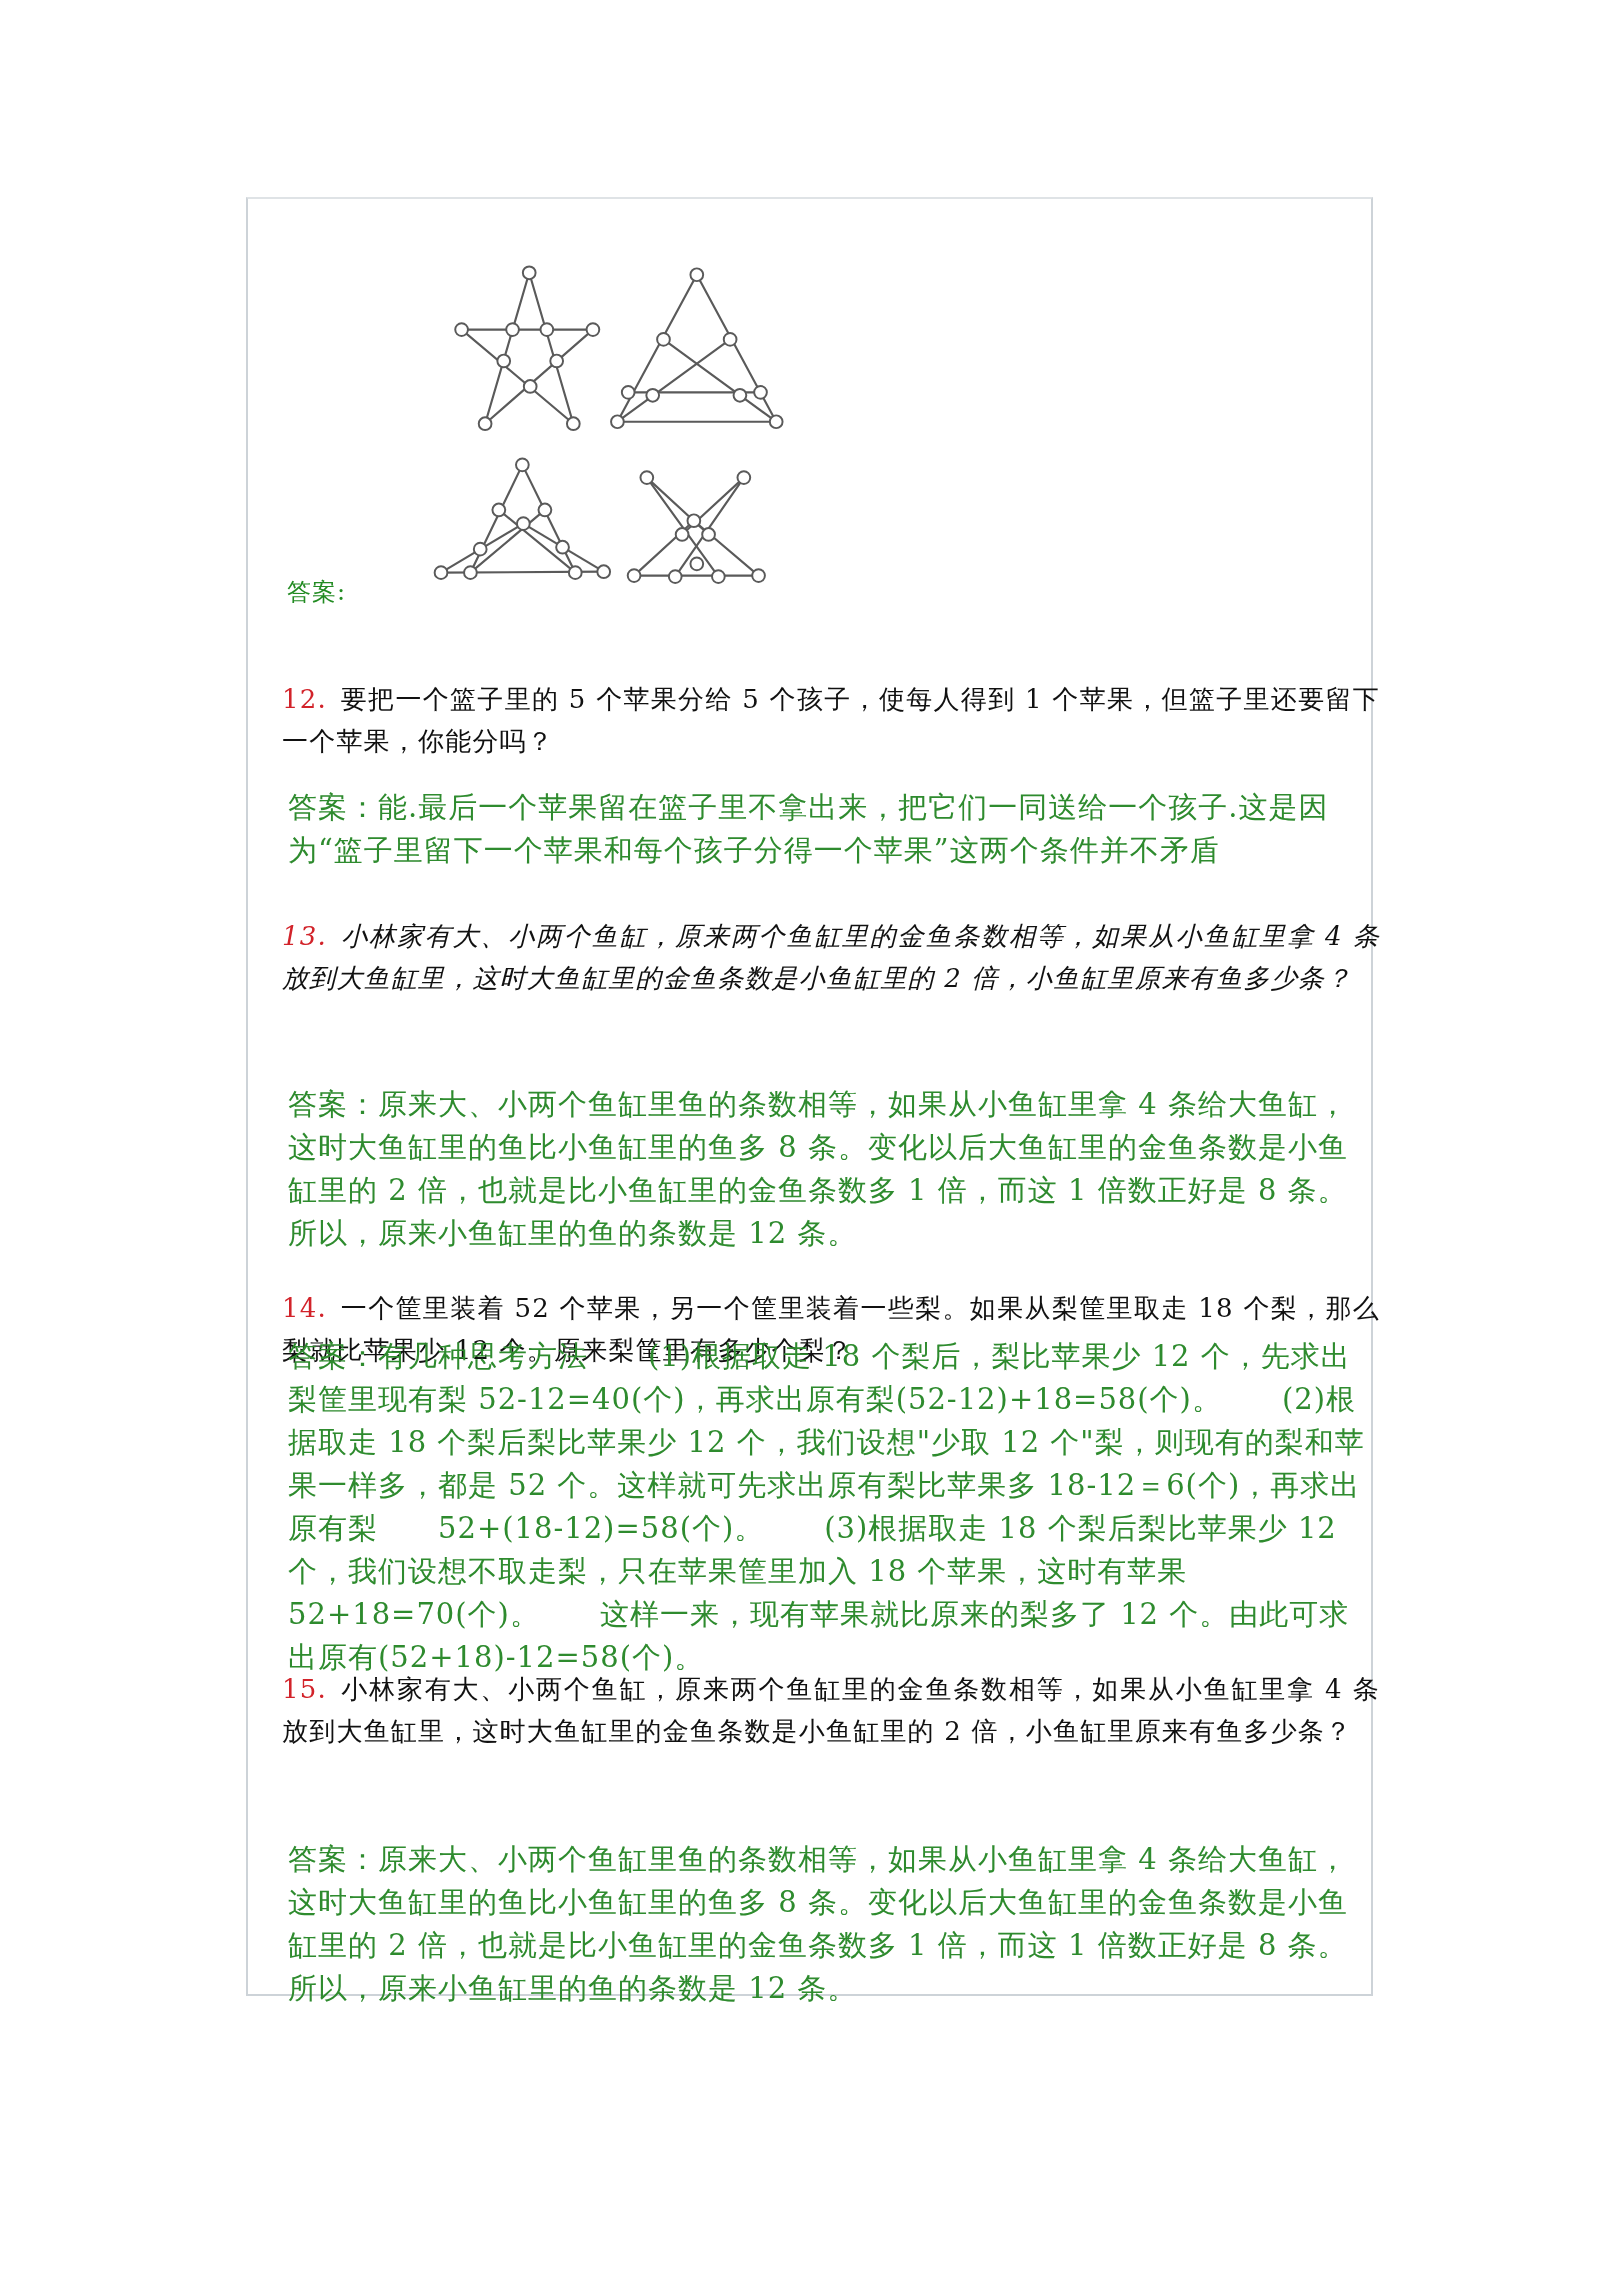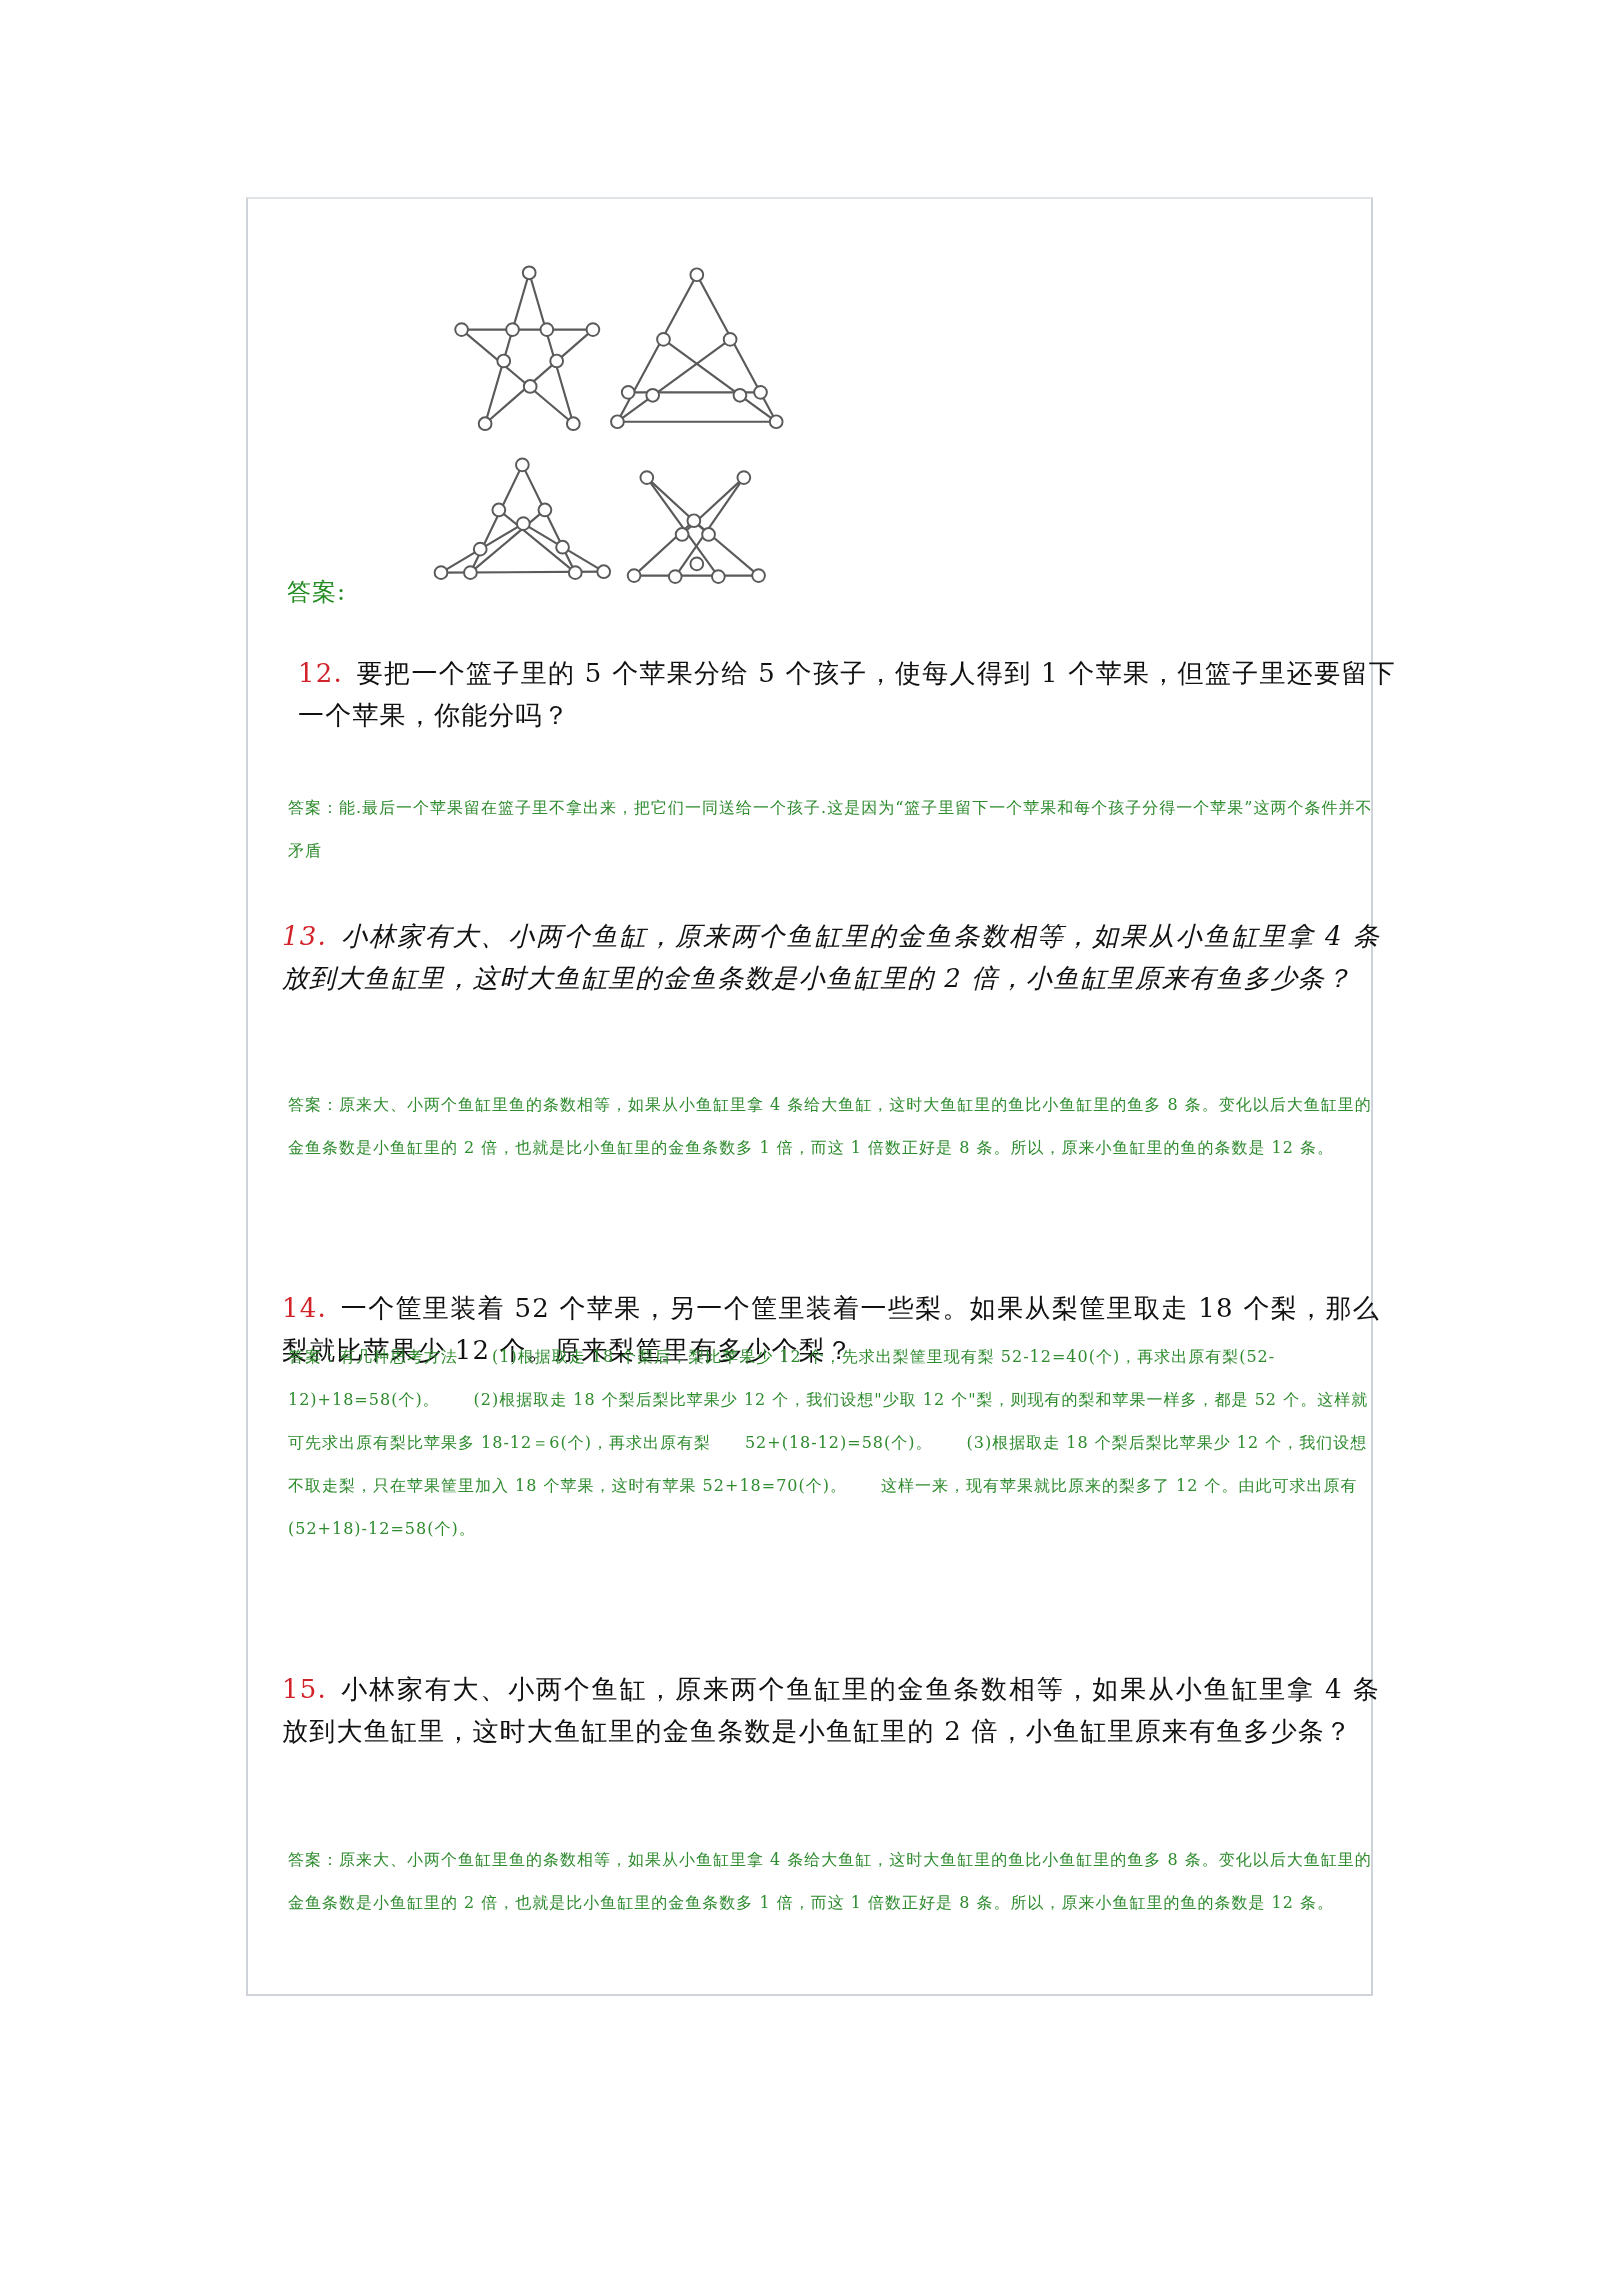--- a/index.html
+++ b/index.html
@@ -6,21 +6,21 @@
     body { width: 1620px; height: 2291px; position: relative; overflow: hidden;
            font-family: "DejaVu Serif", "Liberation Serif", serif; }
     .frame { position: absolute; left: 246px; top: 197px; width: 1127px; height: 1799px;
              border: 2px solid #cdd3d8; border-top-color: #dfe3e6; box-sizing: border-box; }
     .figures { position: absolute; left: 0; top: 0; width: 1620px; height: 2291px; }
     .ans-label { position: absolute; left: 287px; top: 576px; font-size: 24px; color: #228b22;
                  letter-spacing: 1px; }
     .q { position: absolute; left: 282px; width: 1098px; font-size: 26px; line-height: 42px;
          color: #111; letter-spacing: 1.2px; text-align: justify; }
     .q .num { color: #d2232a; margin-right: 13.7px; }
-    .a { position: absolute; left: 288px; width: 1088px; font-size: 16px; line-height: 43px;
+    .a { position: absolute; left: 288px; width: 1088px; font-size: 29px; line-height: 43px;
          color: #2e8b2e; letter-spacing: 1px; }
   </style>
 </head>
 <body>
 
 <div class="frame"></div>
 
 <svg class="figures" viewBox="0 0 1653 2337" xmlns="http://www.w3.org/2000/svg">
   <g stroke="#5a5a5a" stroke-width="2.2" fill="none" stroke-linecap="round">
 
@@ -103,21 +103,21 @@
       <circle cx="711" cy="575" r="6.5"></circle>
     <circle cx="647" cy="587" r="6.5"></circle>
       <circle cx="689" cy="588" r="6.5"></circle>
       <circle cx="733" cy="588" r="6.5"></circle>
     <circle cx="774" cy="587" r="6.5"></circle>
   </g>
 </svg>
 
 <div class="ans-label">答案:</div>
 
-<div class="q" style="top:652px;margin-left:16px;">
+<div class="q" style="top:678px;">
   <span class="num">12.</span><span>要把一个篮子里的 5 个苹果分给 5 个孩子，使每人得到 1 个苹果，但篮子里还要留下一个苹果，你能分吗？</span>
 </div>
 <div class="a" style="top:786px;">答案：能.最后一个苹果留在篮子里不拿出来，把它们一同送给一个孩子.这是因为“篮子里留下一个苹果和每个孩子分得一个苹果”这两个条件并不矛盾</div>
 
 <div class="q" style="top:915px;font-style:italic;">
   <span class="num">13.</span><span>小林家有大、小两个鱼缸，原来两个鱼缸里的金鱼条数相等，如果从小鱼缸里拿 4 条放到大鱼缸里，这时大鱼缸里的金鱼条数是小鱼缸里的 2 倍，小鱼缸里原来有鱼多少条？</span>
 </div>
 <div class="a" style="top:1083px;">答案：原来大、小两个鱼缸里鱼的条数相等，如果从小鱼缸里拿 4 条给大鱼缸，这时大鱼缸里的鱼比小鱼缸里的鱼多 8 条。变化以后大鱼缸里的金鱼条数是小鱼缸里的 2 倍，也就是比小鱼缸里的金鱼条数多 1 倍，而这 1 倍数正好是 8 条。所以，原来小鱼缸里的鱼的条数是 12 条。</div>
 
 <div class="q" style="top:1255px;margin-top:32px;">

